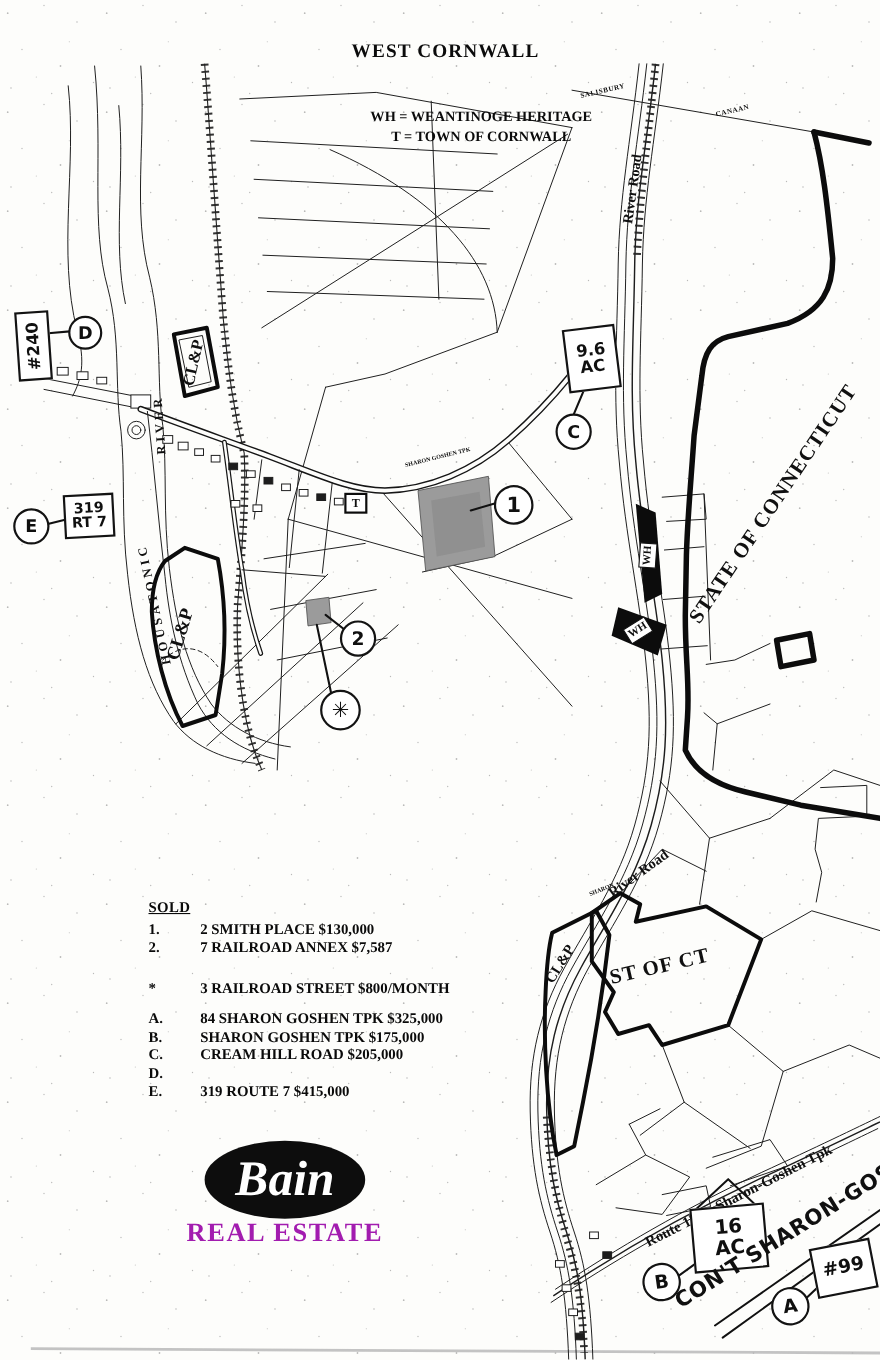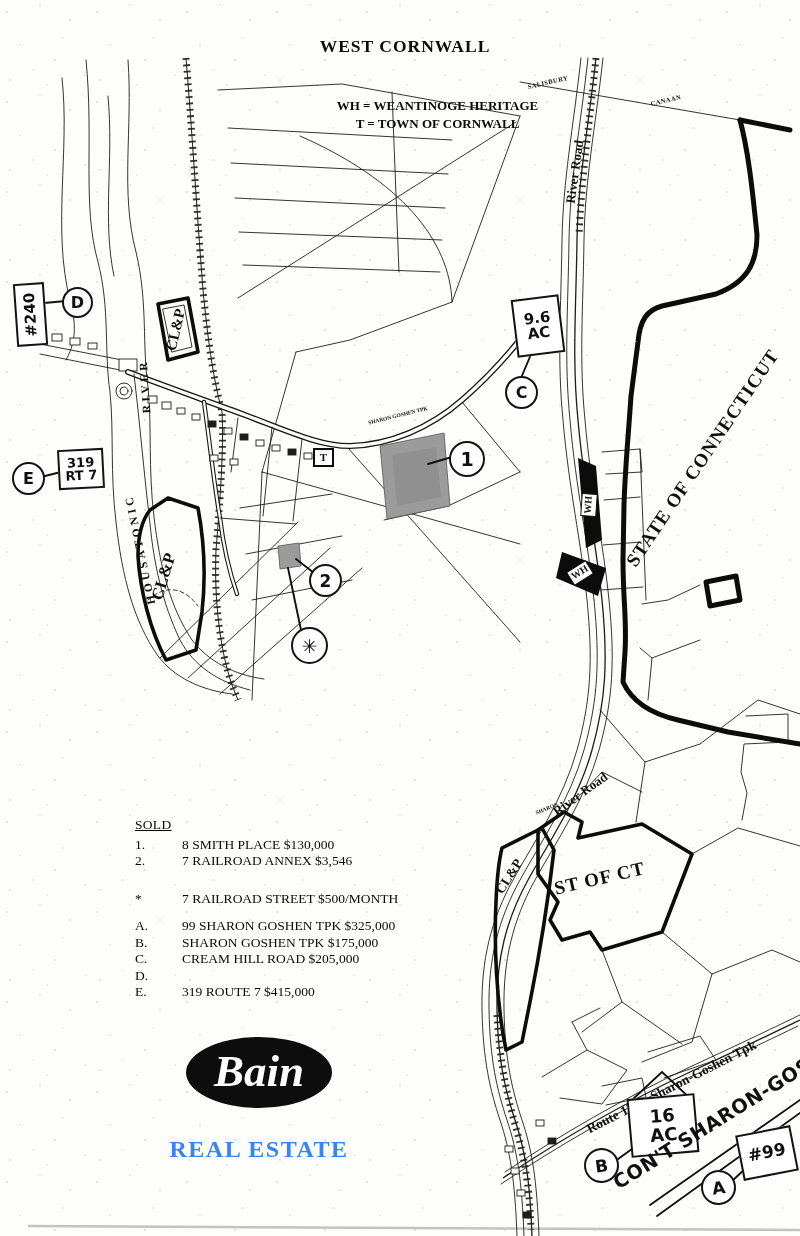--- a/index.html
+++ b/index.html
@@ -56,34 +56,34 @@
        background:#fff;display:flex;align-items:center;justify-content:center;
        font-family:"DejaVu Sans",sans-serif;font-weight:bold;color:#101010;}
   .hbox{position:absolute;border:2.2px solid #131313;background:#fff;
         display:flex;flex-direction:column;align-items:center;justify-content:center;
         font-family:"DejaVu Sans",sans-serif;font-weight:bold;color:#101010;line-height:1.02;}
   .cont-note{left:596px;top:1106px;width:252px;text-align:center;
              transform:rotate(-32deg);font-size:19.5px;letter-spacing:.5px;white-space:nowrap;}
 
   
   .listings{left:135px;top:817px;width:350px;color:#0a0a0a;
-            font-weight:normal;font-size:13.5px;line-height:16.5px;}
+            font-weight:bold;font-size:13.5px;line-height:16.5px;}
   .lh{ text-decoration:underline;letter-spacing:.3px;margin-bottom:3px;}
   .li{display:flex;}
   .li .k{width:47px;flex:0 0 47px;}
   .gap1{height:21px;} .gap2{height:11px;}
 
   
   .logo-oval{left:186px;top:1037px;width:146px;height:71px;background:#0d0d0d;
              border-radius:50%;display:flex;align-items:center;justify-content:center;}
   .logo-name{color:#fff;font-style:italic;font-weight:bold;font-size:45px;
              font-family:"Liberation Serif",serif;transform:translateY(-2px);}
-  .logo-sub{left:166px;top:1108px;width:186px;text-align:center;color:#3b82f6;
+  .logo-sub{left:166px;top:1108px;width:186px;text-align:center;color:#a21caf;
             font-weight:bold;font-size:24px;letter-spacing:1.5px;
-            font-family:"Liberation Serif",serif;margin-top:28px;}
+            font-family:"Liberation Serif",serif;}
 </style>
 </head>
 <body>
 
 <div id="stage">
 
   <svg id="map" width="800" height="1236" viewBox="0 0 800 1236">
     <defs>
       <pattern id="spk" width="90" height="90" patternUnits="userSpaceOnUse">
         <circle cx="7" cy="12" r=".8" fill="#777"></circle>
@@ -300,35 +300,35 @@
   <div class="hbox" style="left:739px;top:1130px;width:52px;height:42px;transform:rotate(-11deg);font-size:17px;">
     <span>#99</span>
   </div>
 
   <div class="abs hand cont-note">CON'T SHARON-GOSHEN</div>
 
   <div class="abs listings">
     <div class="lh">SOLD</div>
     <div class="li">
       <span class="k">1.</span>
-        <span>8 SMITH PLACE $130,000</span>
+        <span>2 SMITH PLACE $130,000</span>
     </div>
     <div class="li">
       <span class="k">2.</span>
-        <span>7 RAILROAD ANNEX $3,546</span>
+        <span>7 RAILROAD ANNEX $7,587</span>
     </div>
     <div class="gap1"></div>
     <div class="li">
       <span class="k">*</span>
-        <span>7 RAILROAD STREET $500/MONTH</span>
+        <span>3 RAILROAD STREET $800/MONTH</span>
     </div>
     <div class="gap2"></div>
     <div class="li">
       <span class="k">A.</span>
-        <span>99 SHARON GOSHEN TPK $325,000</span>
+        <span>84 SHARON GOSHEN TPK $325,000</span>
     </div>
     <div class="li">
       <span class="k">B.</span>
         <span>SHARON GOSHEN TPK $175,000</span>
     </div>
     <div class="li">
       <span class="k">C.</span>
         <span>CREAM HILL ROAD $205,000</span>
     </div>
     <div class="li">

